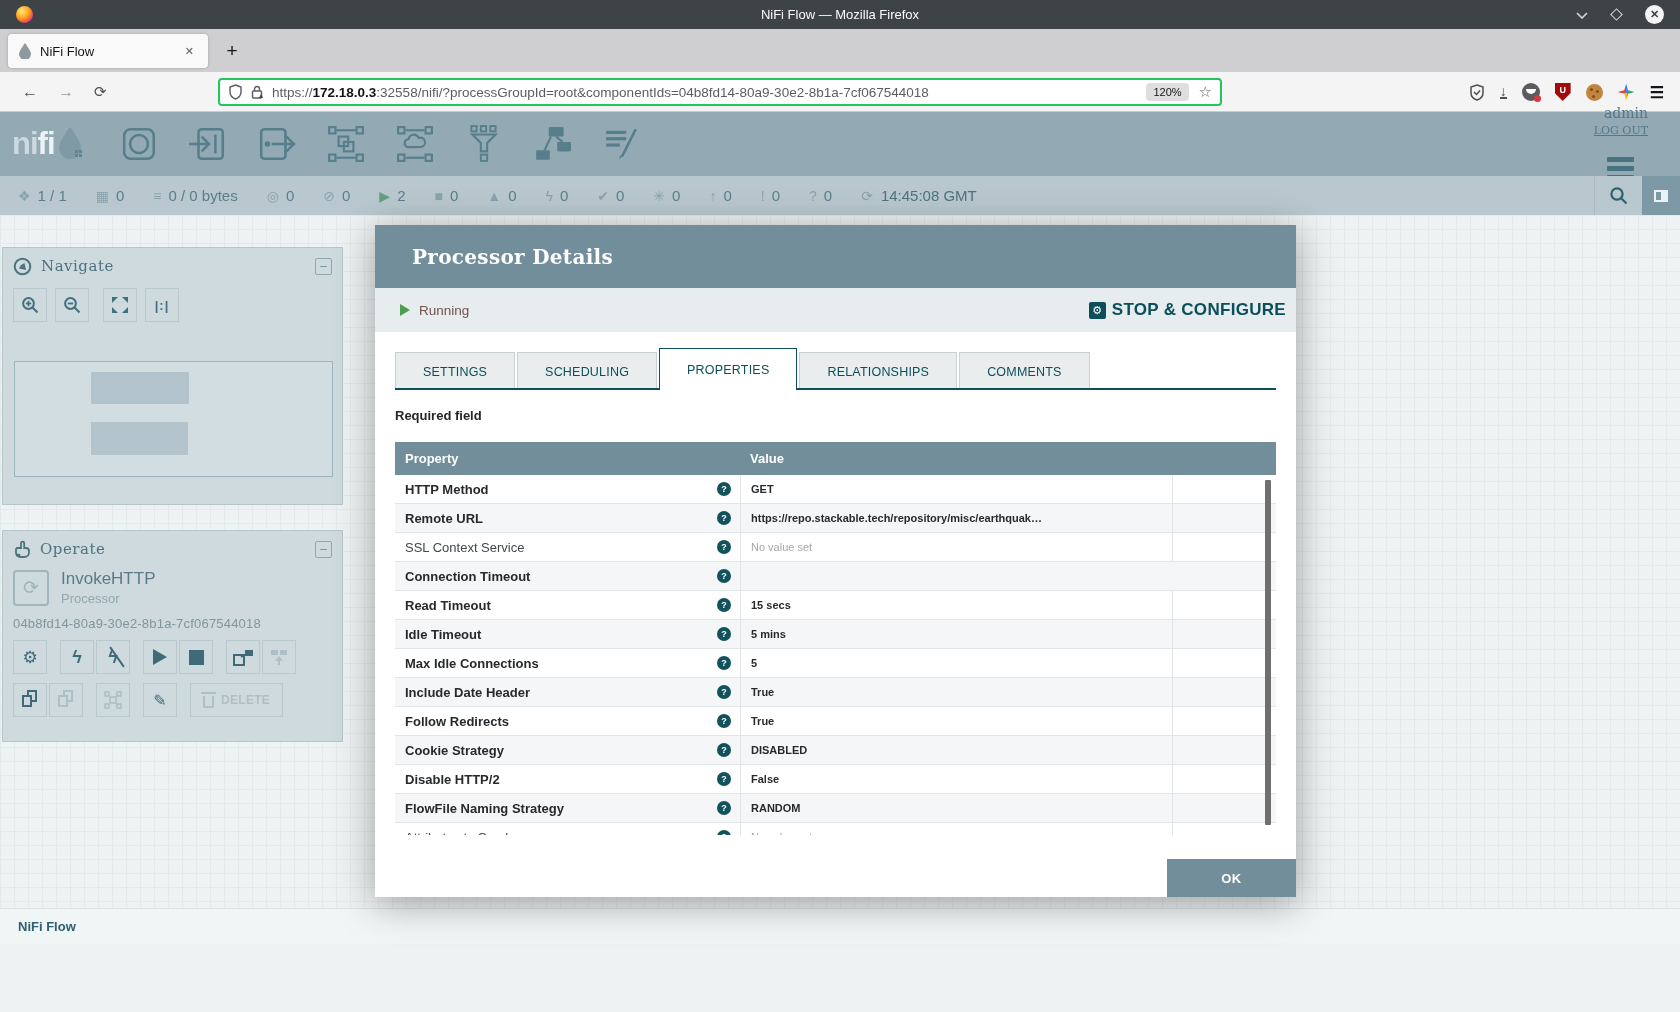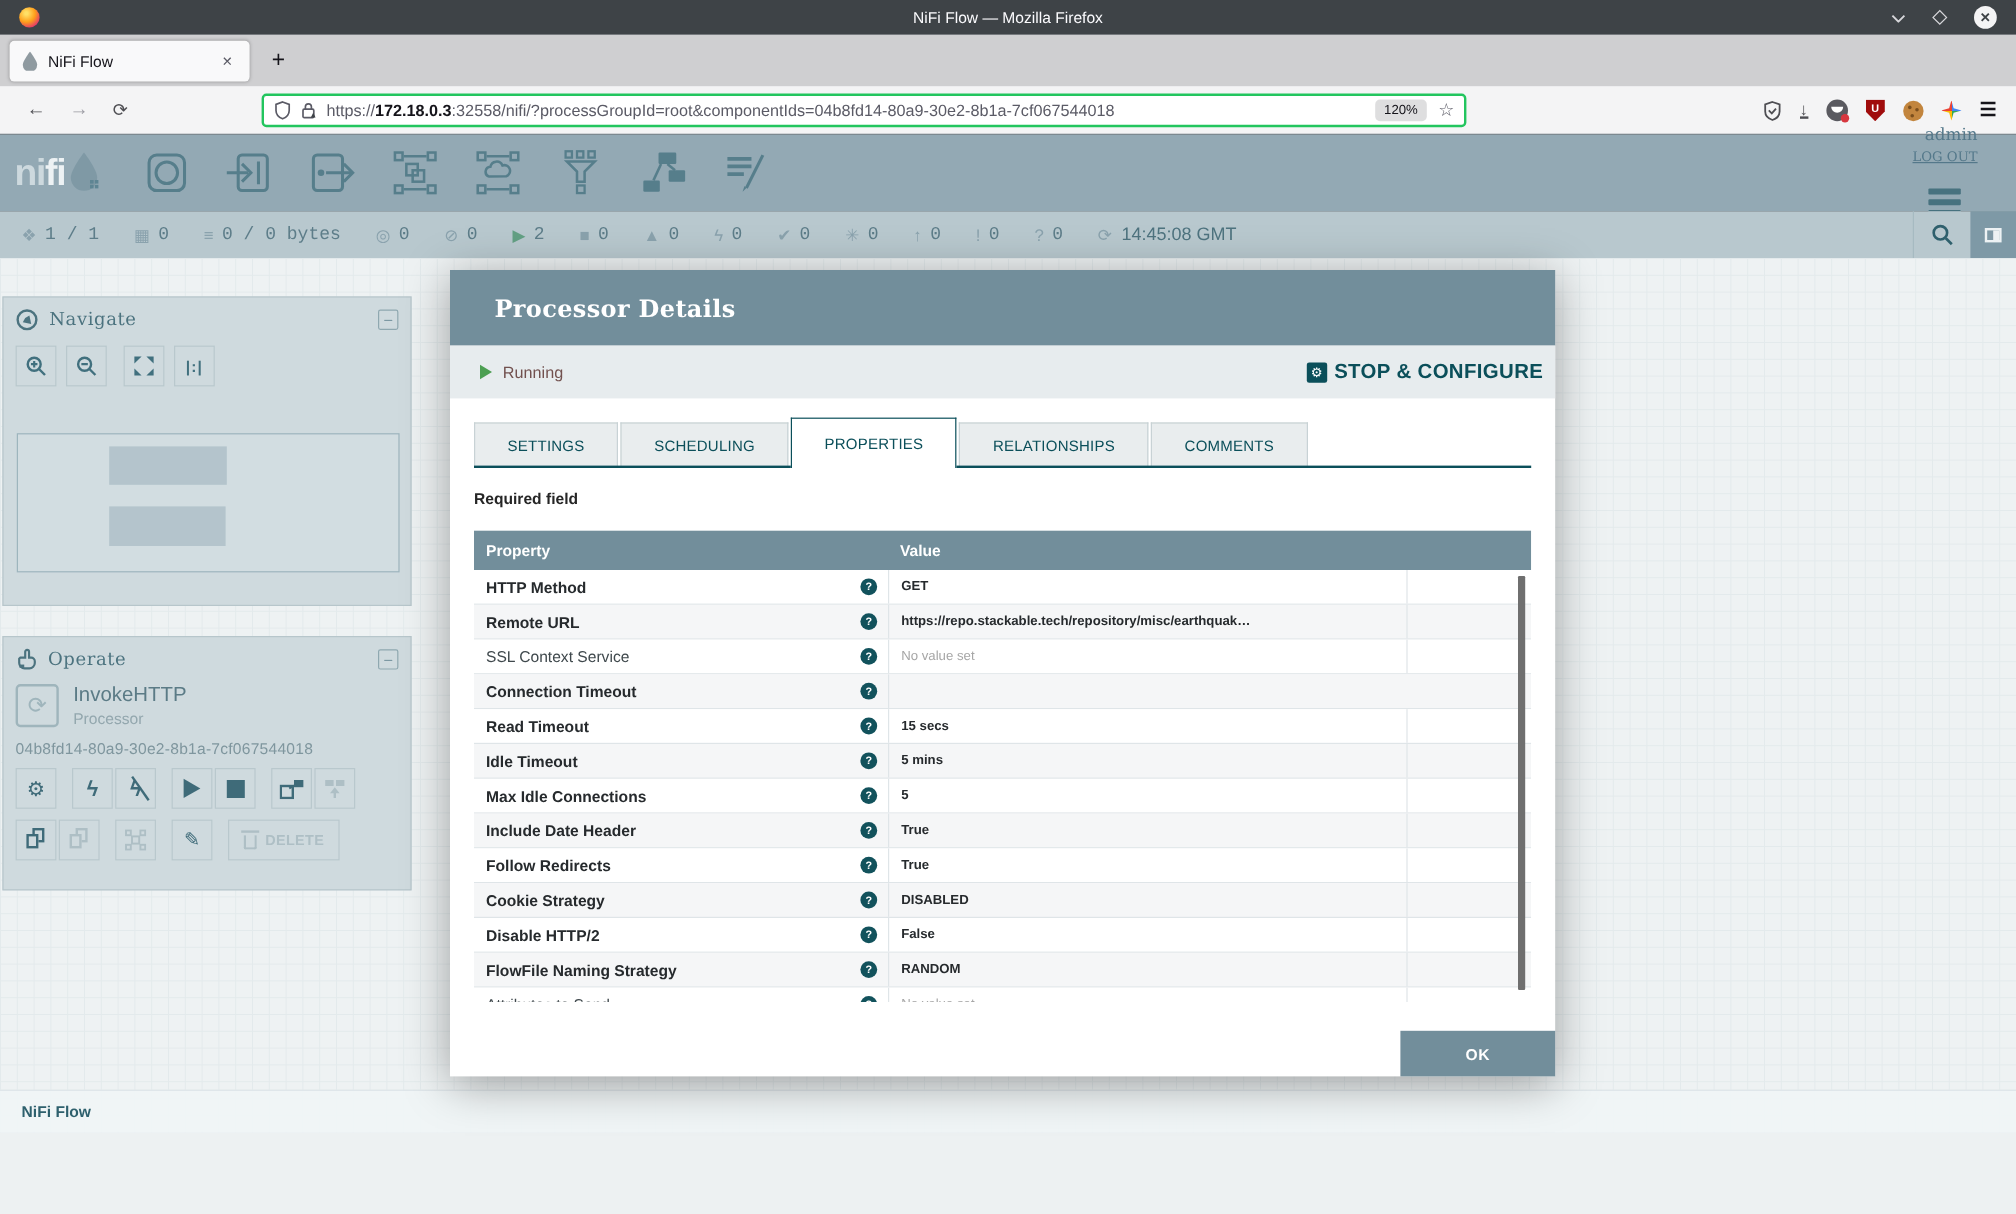--- a/index.html
+++ b/index.html
@@ -51,21 +51,21 @@
   .hdr-right { margin-left:auto; display:flex; align-items:center; padding-right:32px; gap:16px;flex-direction:column; }
   .user-block { text-align:right; font-family:"DejaVu Serif",serif; }
   .user-name { font-size:14px; color:#54788a; }
   .logout { font-size:11px; color:#54788a; text-decoration:underline; margin-top:3px; }
   .hamburger span { display:block; width:27px; height:5px; background:#47727f; margin:4px 0; border-radius:1px; }
 
   .flow-status { position:absolute; left:0; top:64px; width:100%; height:39px; background:#b8c8ce; display:flex; align-items:center; padding-left:18px; }
   .sitem { display:flex; align-items:center; gap:7px; margin-right:29px; }
   .sicon { color:#8aa2ad; font-size:14px; line-height:1; }
   .sicon.green { color:#63a084; }
-  .scount { color:#5d7d89; font-size:15px;font-family:Liberation Mono, monospace; }
+  .scount { color:#5d7d89; font-size:15px; }
   .stime { display:flex; align-items:center; gap:8px; color:#4e737f; font-size:15px; }
   .fs-right { margin-left:auto; display:flex; align-items:center; height:100%; }
   .fs-sep { width:1px; height:100%; background:#a6bac1; }
   .fs-search { padding:0 14px; display:flex; align-items:center; }
   .fs-toggle { width:38px; height:100%; background:#7e99a6; display:flex; align-items:center; justify-content:center; }
   .fs-toggle-glyph { width:14px; height:12px; border:2px solid #edf2f4; position:relative; }
   .fs-toggle-glyph::after { content:''; position:absolute; right:0; top:0; bottom:0; width:5px; background:#edf2f4; }
 
   .canvas { position:absolute; left:0; top:103px; width:100%; height:797px;
     background-color:#eef2f3;

